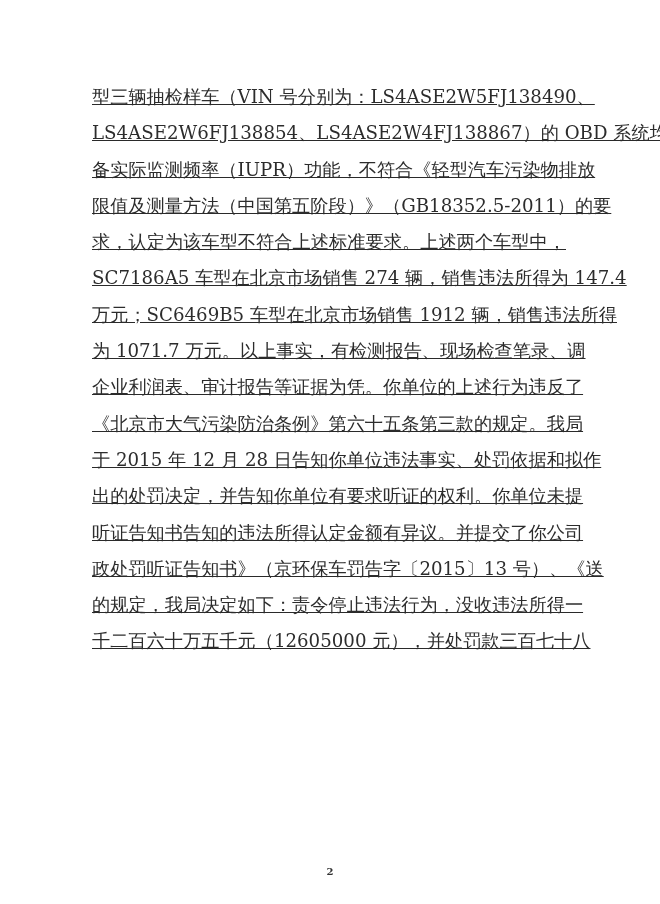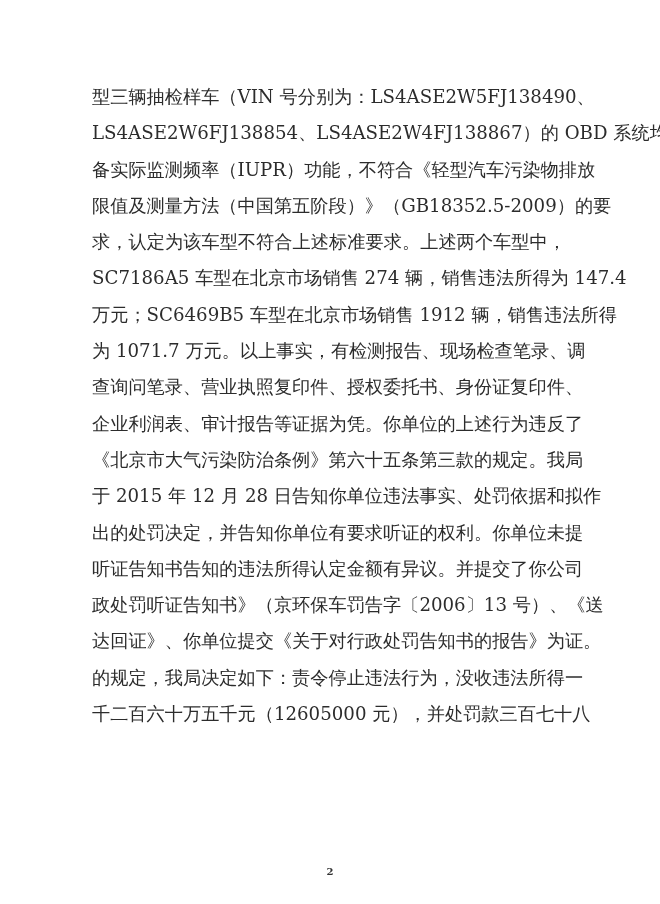--- a/index.html
+++ b/index.html
@@ -19,20 +19,21 @@
       position: absolute;
       left: 0; top: 0;
       width: 660px; height: 904px;
       background: #ffffff;
     }
     .body-text {
       position: absolute;
       left: 92px;
       top: 84px;
       width: 474px;
+      text-decoration: underline;
     }
     .line {
       display: block;
       height: 36.3px;
       line-height: 26px;
       font-size: 18.2px;
       white-space: nowrap;
       text-align: justify;
       text-align-last: justify;
       color: #2c2c2c;
@@ -57,30 +58,28 @@
     }
   </style>
 </head>
 <body>
 
 <div class="page">
   <div class="body-text">
     <span class="line">型三辆抽检样车（VIN 号分别为：LS4ASE2W5FJ138490、</span>
     <span class="line">LS4ASE2W6FJ138854、LS4ASE2W4FJ138867）的 OBD 系统均不具</span>
     <span class="line">备实际监测频率（IUPR）功能，不符合《轻型汽车污染物排放</span>
-    <span class="line">限值及测量方法（中国第五阶段）》（GB18352.5-2009）的要</span>
+    <span class="line">限值及测量方法（中国第五阶段）》（GB18352.5-2011）的要</span>
     <span class="line">求，认定为该车型不符合上述标准要求。上述两个车型中，</span>
     <span class="line">SC7186A5 车型在北京市场销售 274 辆，销售违法所得为 147.4</span>
     <span class="line">万元；SC6469B5 车型在北京市场销售 1912 辆，销售违法所得</span>
     <span class="line">为 1071.7 万元。以上事实，有检测报告、现场检查笔录、调</span>
-    <span class="line">查询问笔录、营业执照复印件、授权委托书、身份证复印件、</span>
     <span class="line">企业利润表、审计报告等证据为凭。你单位的上述行为违反了</span>
     <span class="line">《北京市大气污染防治条例》第六十五条第三款的规定。我局</span>
     <span class="line">于 2015 年 12 月 28 日告知你单位违法事实、处罚依据和拟作</span>
     <span class="line">出的处罚决定，并告知你单位有要求听证的权利。你单位未提</span>
     <span class="line">听证告知书告知的违法所得认定金额有异议。并提交了你公司</span>
-    <span class="line">政处罚听证告知书》（京环保车罚告字〔2006〕13 号）、《送</span>
-    <span class="line last">达回证》、你单位提交《关于对行政处罚告知书的报告》为证。</span>
+    <span class="line">政处罚听证告知书》（京环保车罚告字〔2015〕13 号）、《送</span>
     <span class="line">的规定，我局决定如下：责令停止违法行为，没收违法所得一</span>
     <span class="line">千二百六十万五千元（12605000 元），并处罚款三百七十八</span>
   </div>
   <div class="page-number">2</div>
 </div>
 
 </body></html>

